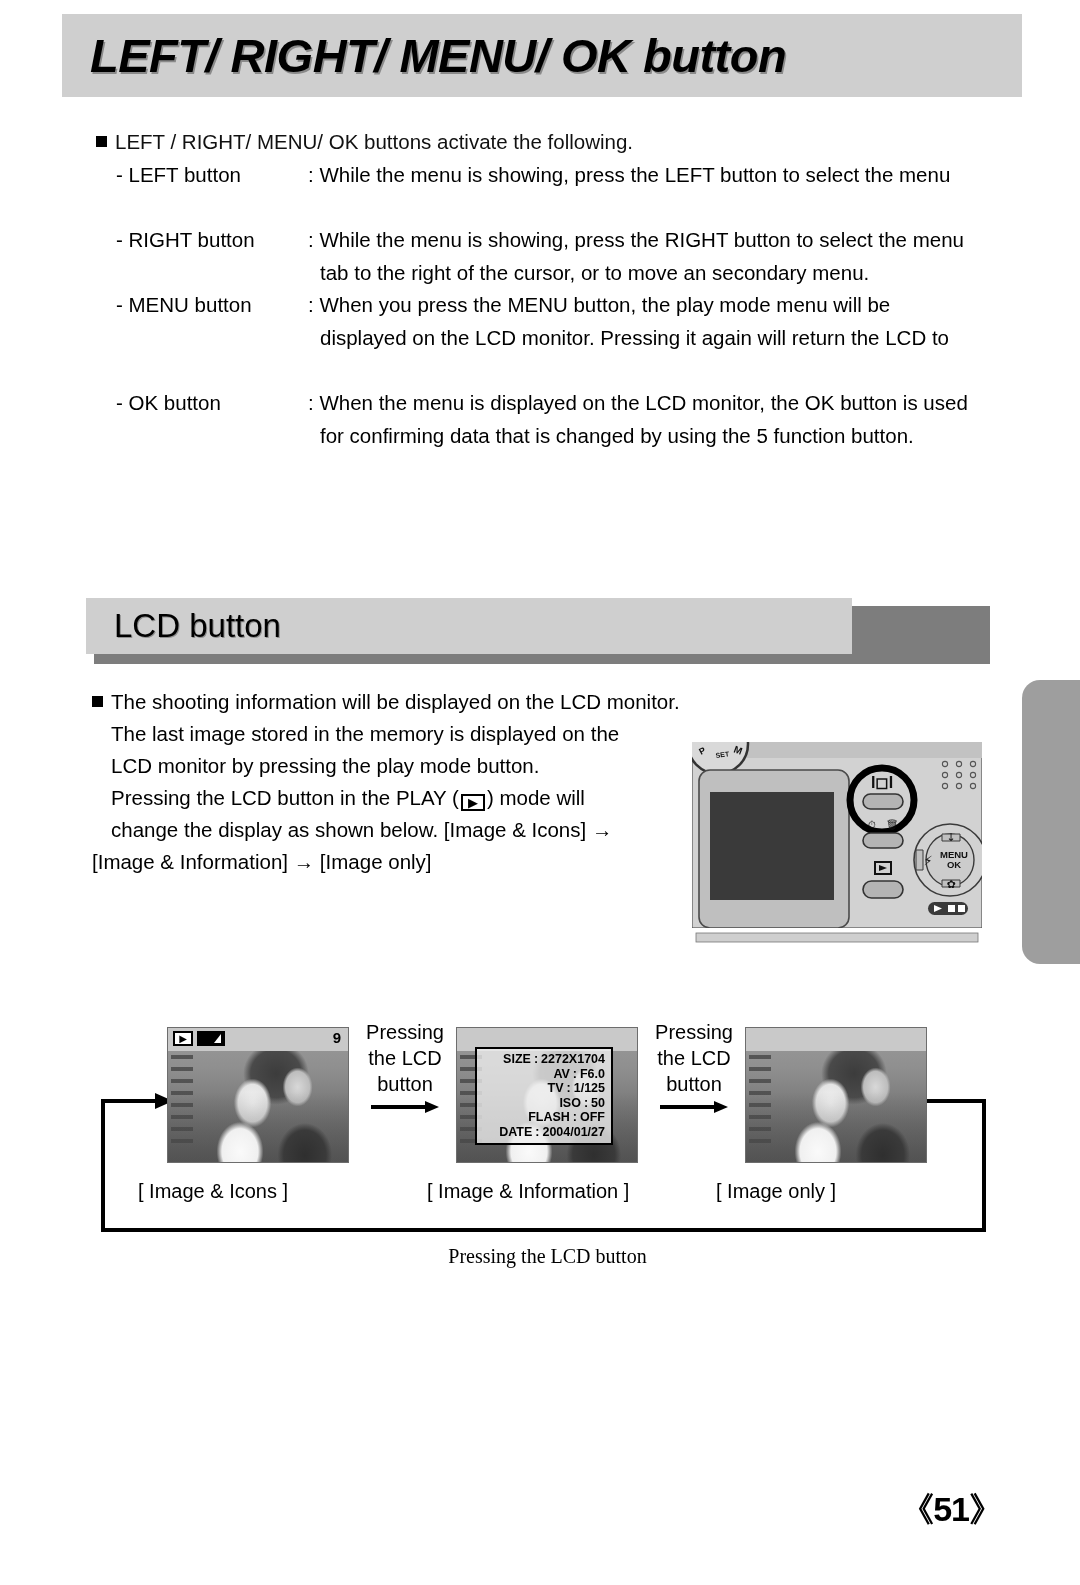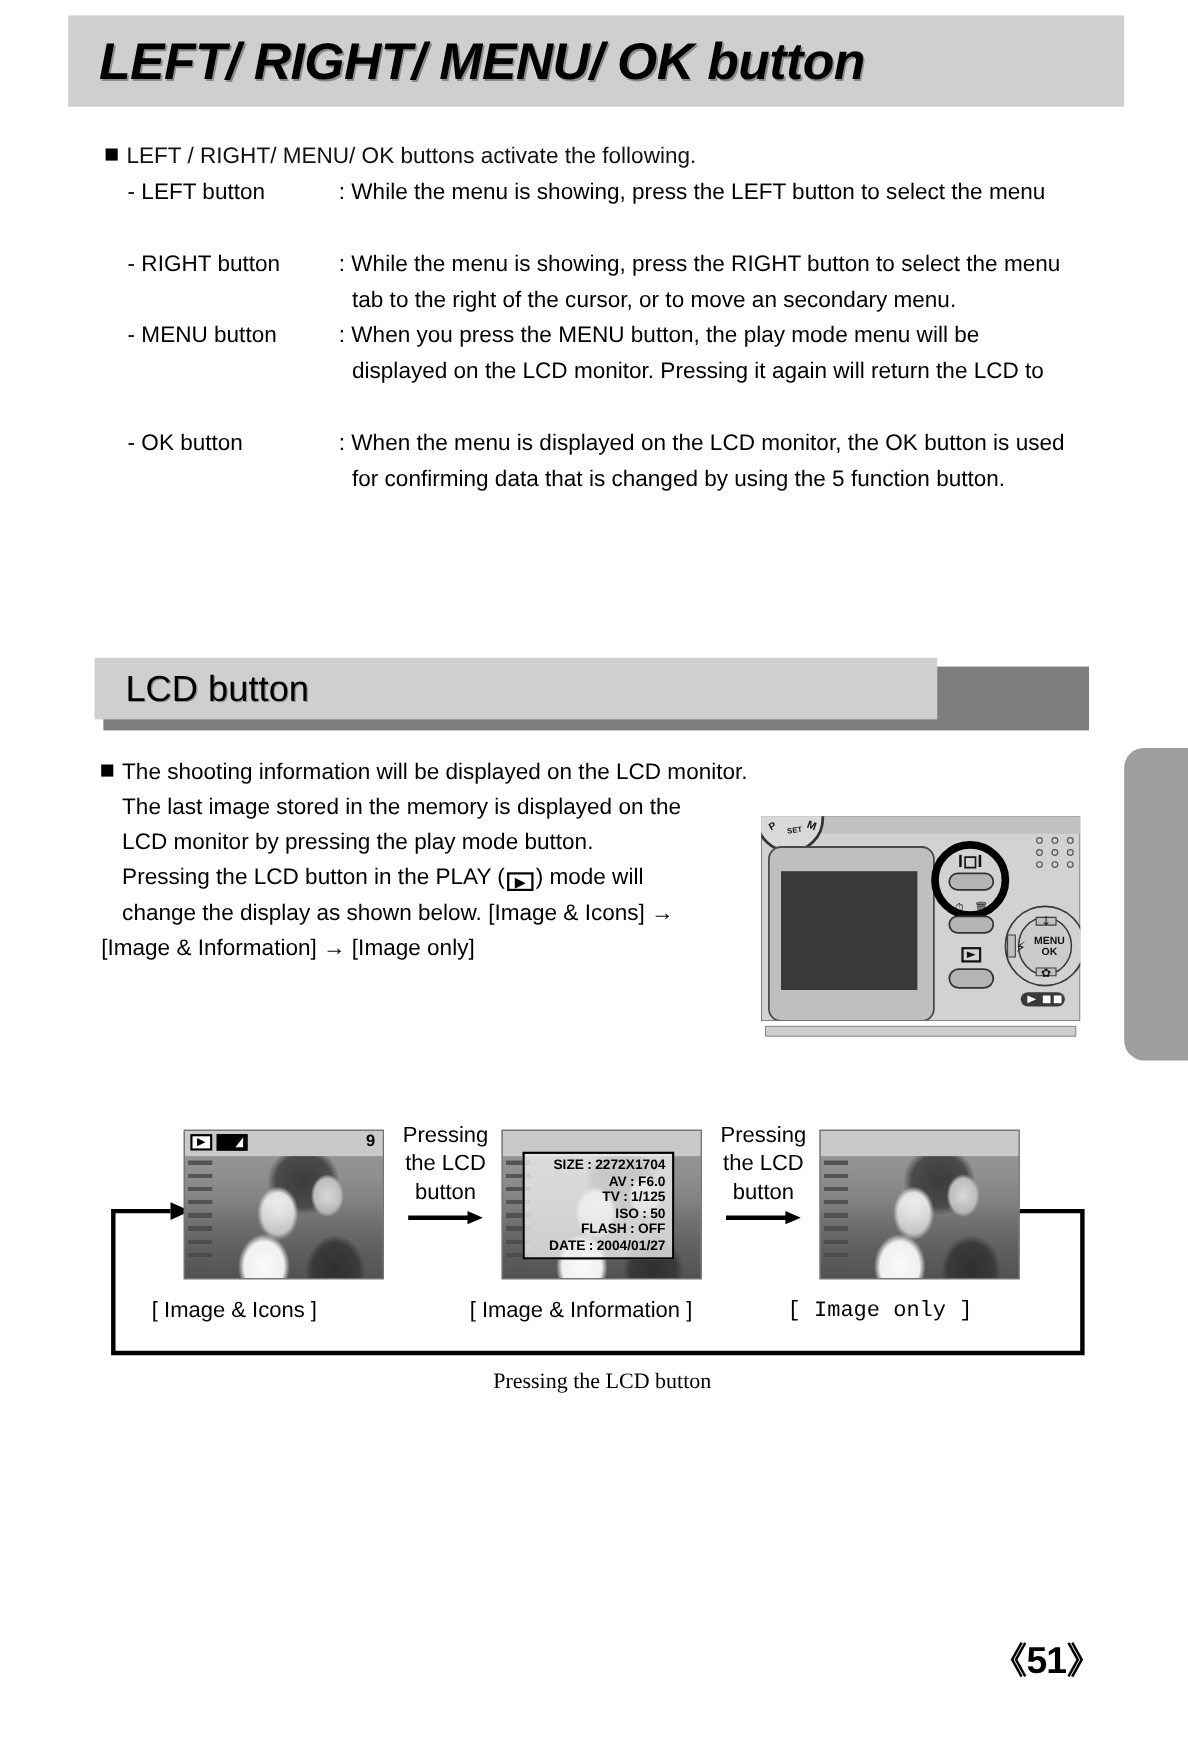--- a/index.html
+++ b/index.html
@@ -187,21 +187,21 @@
   .shot-caption {
     position: absolute;
     top: 175px;
     width: 240px;
     text-align: left;
     font-size: 20px;
     white-space: nowrap;
   }
   .cap-1 { left: 43px; }
   .cap-2 { left: 332px; }
-  .cap-3 { left: 621px; font-family: Liberation Mono, monospace; }
+  .cap-3 { left: 621px; }
 
   .press-label {
     position: absolute;
     width: 96px;
     text-align: center;
     font-size: 20px;
     line-height: 26px;
     top: 14px;
   }
   .press-1 { left: 262px; }

